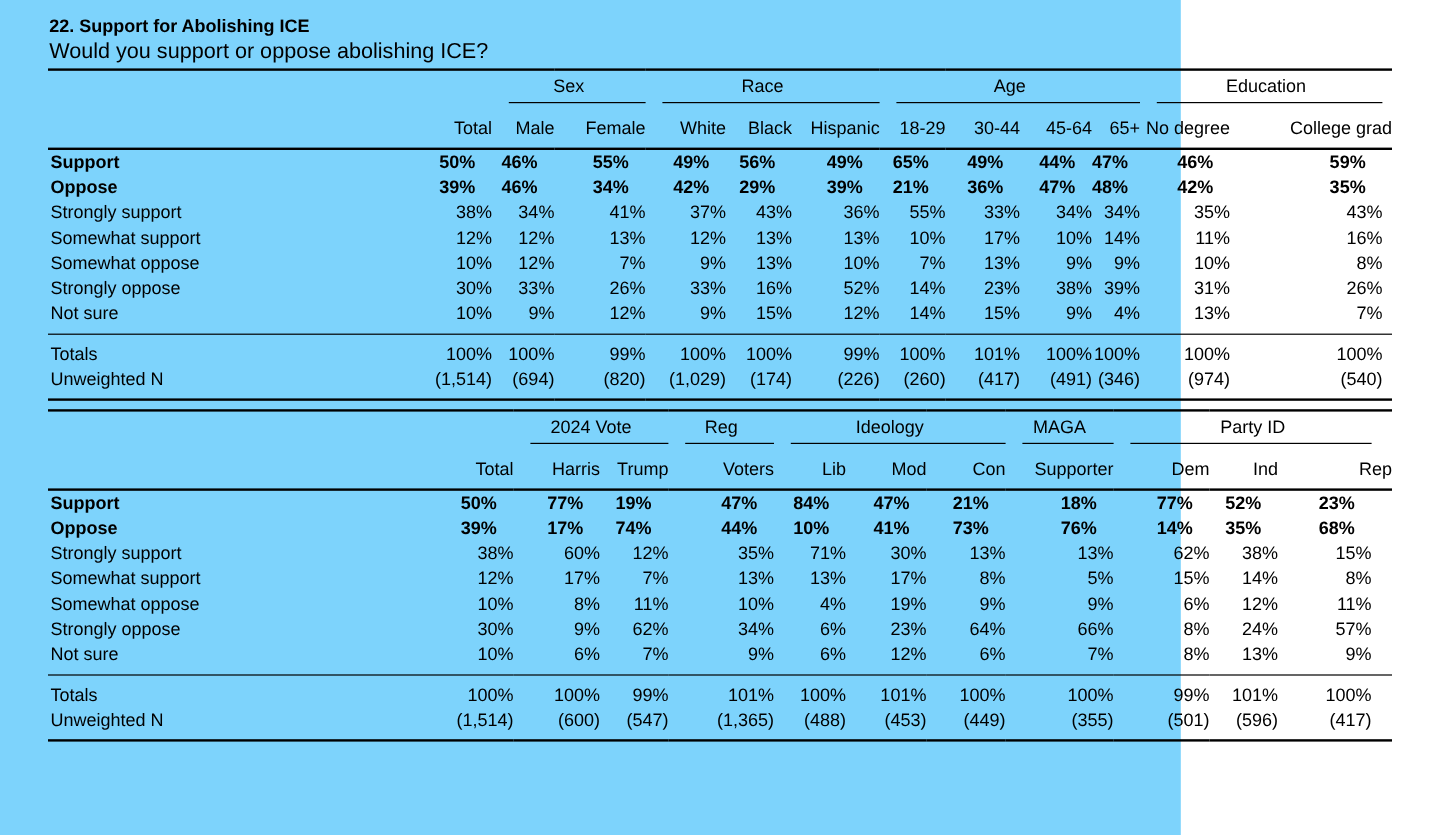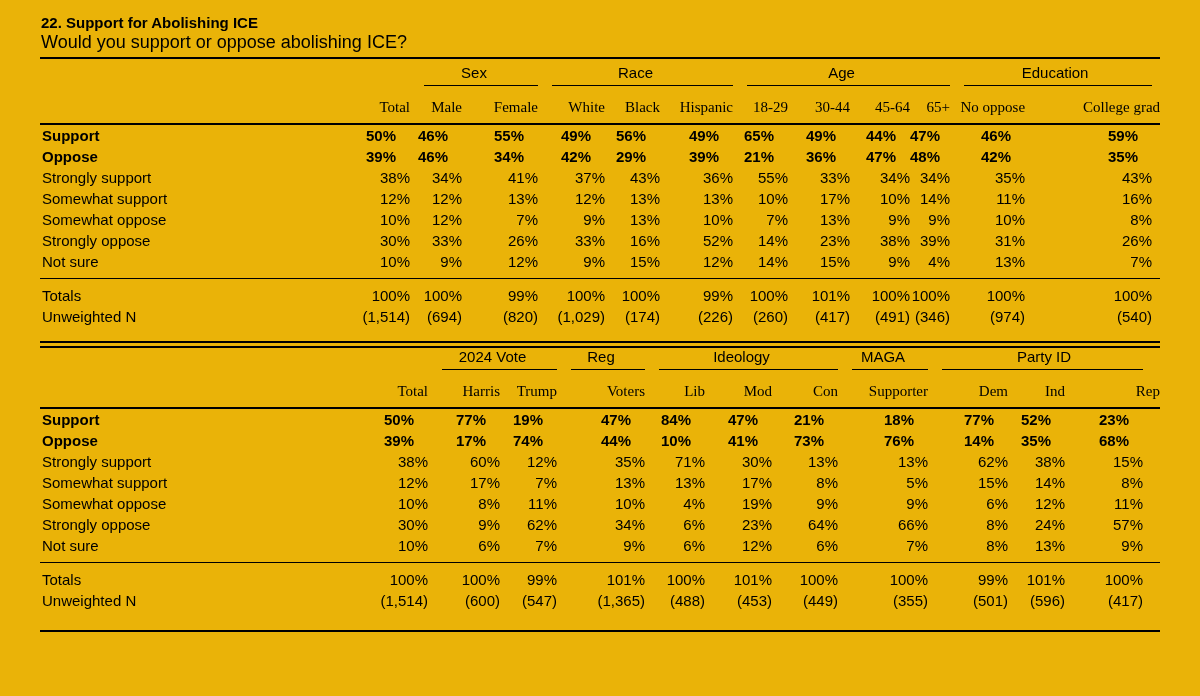--- a/index.html
+++ b/index.html
@@ -9,23 +9,23 @@
   }
   body {
     width: 1200px;
     height: 696px;
     overflow: hidden;
     font-family: "Liberation Sans", sans-serif;
     color: #000;
   }
   .page {
     position: relative;
-    width: 1200px;
+    width: 984px;
     height: 696px;
-    background: #eab308;
+    background: #7dd3fc;
   }
   .title {
     position: absolute;
     left: 41px;
     top: 13px;
     font-size: 15px;
     font-weight: bold;
     line-height: 19px;
   }
   .subtitle {
@@ -70,39 +70,38 @@
   .crosstab thead tr.groups th:last-child i.gline { right: var(--endpad); }
 
   
   .crosstab thead tr.cols th {
     height: 30px;
     padding: 0 0 7px 0;
     font-weight: normal;
     vertical-align: bottom;
     border-bottom: 2px solid #000;
     white-space: nowrap;
-    font-family: Liberation Serif, serif;
   }
   .crosstab th.num, .crosstab td.num { text-align: right; }
   .crosstab th.rowlabel, .crosstab td.rowlabel { text-align: left; padding-left: 2px; }
 
   
   .crosstab tbody td {
     padding: 0;
     line-height: 21px;
     white-space: nowrap;
   }
   .crosstab tbody td.num:last-child { padding-right: var(--endpad); }
   .crosstab tr.first td { padding-top: 0; }
   .crosstab tr.last-data td { padding-bottom: 6px; }
   .crosstab tr.net td { font-weight: bold; }
   .crosstab tr.net td.num { padding-right: 14px; }
   .crosstab tr.net td.num:last-child { padding-right: calc(var(--endpad) + 14px); }
   .crosstab tr.totals-row td { border-top: 1px solid #000; padding-top: 6px; }
-  .crosstab tr.n-row td { padding-bottom: 19px; }
+  .crosstab tr.n-row td { padding-bottom: 5px; }
 </style>
 </head>
 <body>
 
 <div class="page">
   <div class="title">22. Support for Abolishing ICE</div>
   <div class="subtitle">Would you support or oppose abolishing ICE?</div>
   <table class="crosstab" id="table1">
       <colgroup>
         <col style="width: 300px;">
@@ -132,21 +131,21 @@
           <th class="num">Total</th>
           <th class="num">Male</th>
           <th class="num">Female</th>
           <th class="num">White</th>
           <th class="num">Black</th>
           <th class="num">Hispanic</th>
           <th class="num">18-29</th>
           <th class="num">30-44</th>
           <th class="num">45-64</th>
           <th class="num">65+</th>
-          <th class="num">No oppose</th>
+          <th class="num">No degree</th>
           <th class="num">College grad</th>
         </tr>
       </thead>
       <tbody>
         <tr class="net first">
           <td class="rowlabel">Support</td>
           <td class="num">50%</td>
           <td class="num">46%</td>
           <td class="num">55%</td>
           <td class="num">49%</td>

